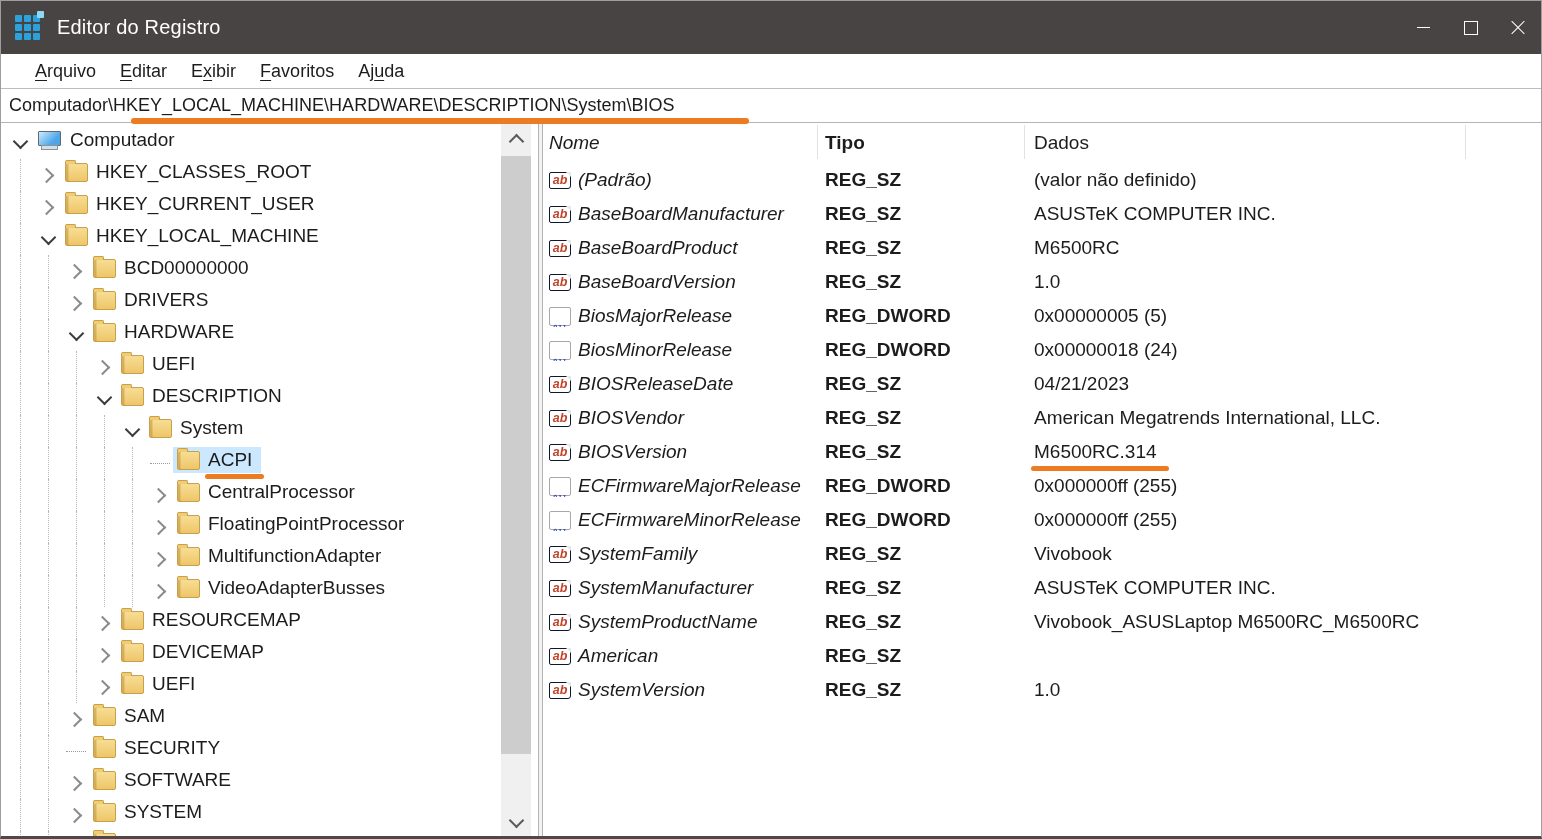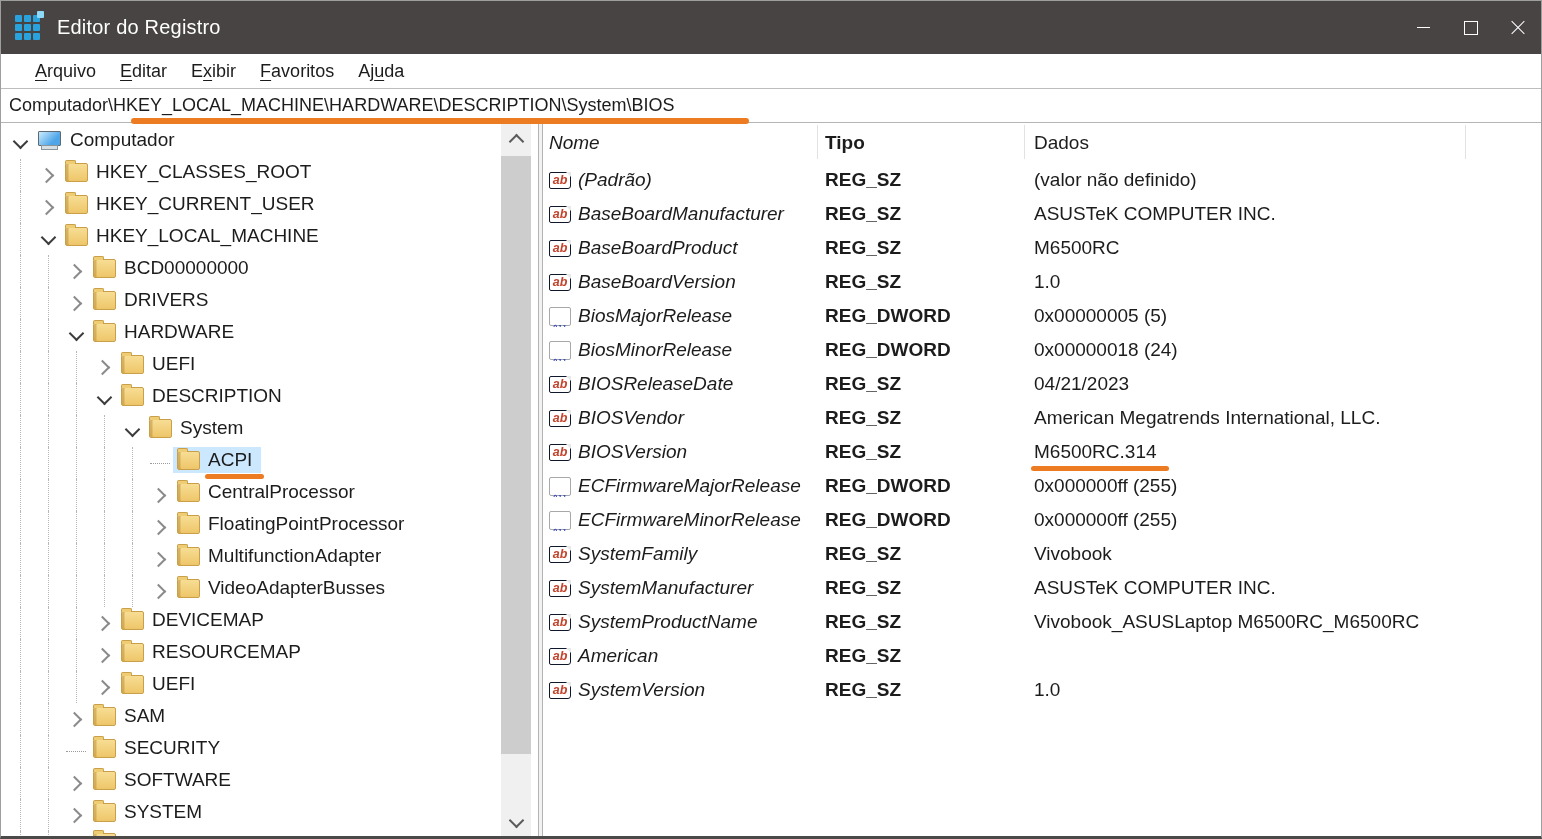--- a/index.html
+++ b/index.html
@@ -311,33 +311,33 @@
           </div>
           <div class="tree-row">
             <div class="guide"></div>
             <div class="guide"></div>
             <div class="guide"></div>
             <div class="chev-cell">
               <div class="chev collapsed"></div>
             </div>
             <div class="node-content">
               <div class="icon-folder"></div>
+              <div class="tree-label">RESOURCEMAP</div>
+            </div>
+          </div>
+          <div class="tree-row">
+            <div class="guide"></div>
+            <div class="guide"></div>
+            <div class="guide"></div>
+            <div class="chev-cell">
+              <div class="chev collapsed"></div>
+            </div>
+            <div class="node-content">
+              <div class="icon-folder"></div>
               <div class="tree-label">DEVICEMAP</div>
-            </div>
-          </div>
-          <div class="tree-row">
-            <div class="guide"></div>
-            <div class="guide"></div>
-            <div class="guide"></div>
-            <div class="chev-cell">
-              <div class="chev collapsed"></div>
-            </div>
-            <div class="node-content">
-              <div class="icon-folder"></div>
-              <div class="tree-label">RESOURCEMAP</div>
             </div>
           </div>
           <div class="tree-row">
             <div class="guide"></div>
             <div class="guide"></div>
             <div class="guide"></div>
             <div class="chev-cell">
               <div class="chev collapsed"></div>
             </div>
             <div class="node-content">

